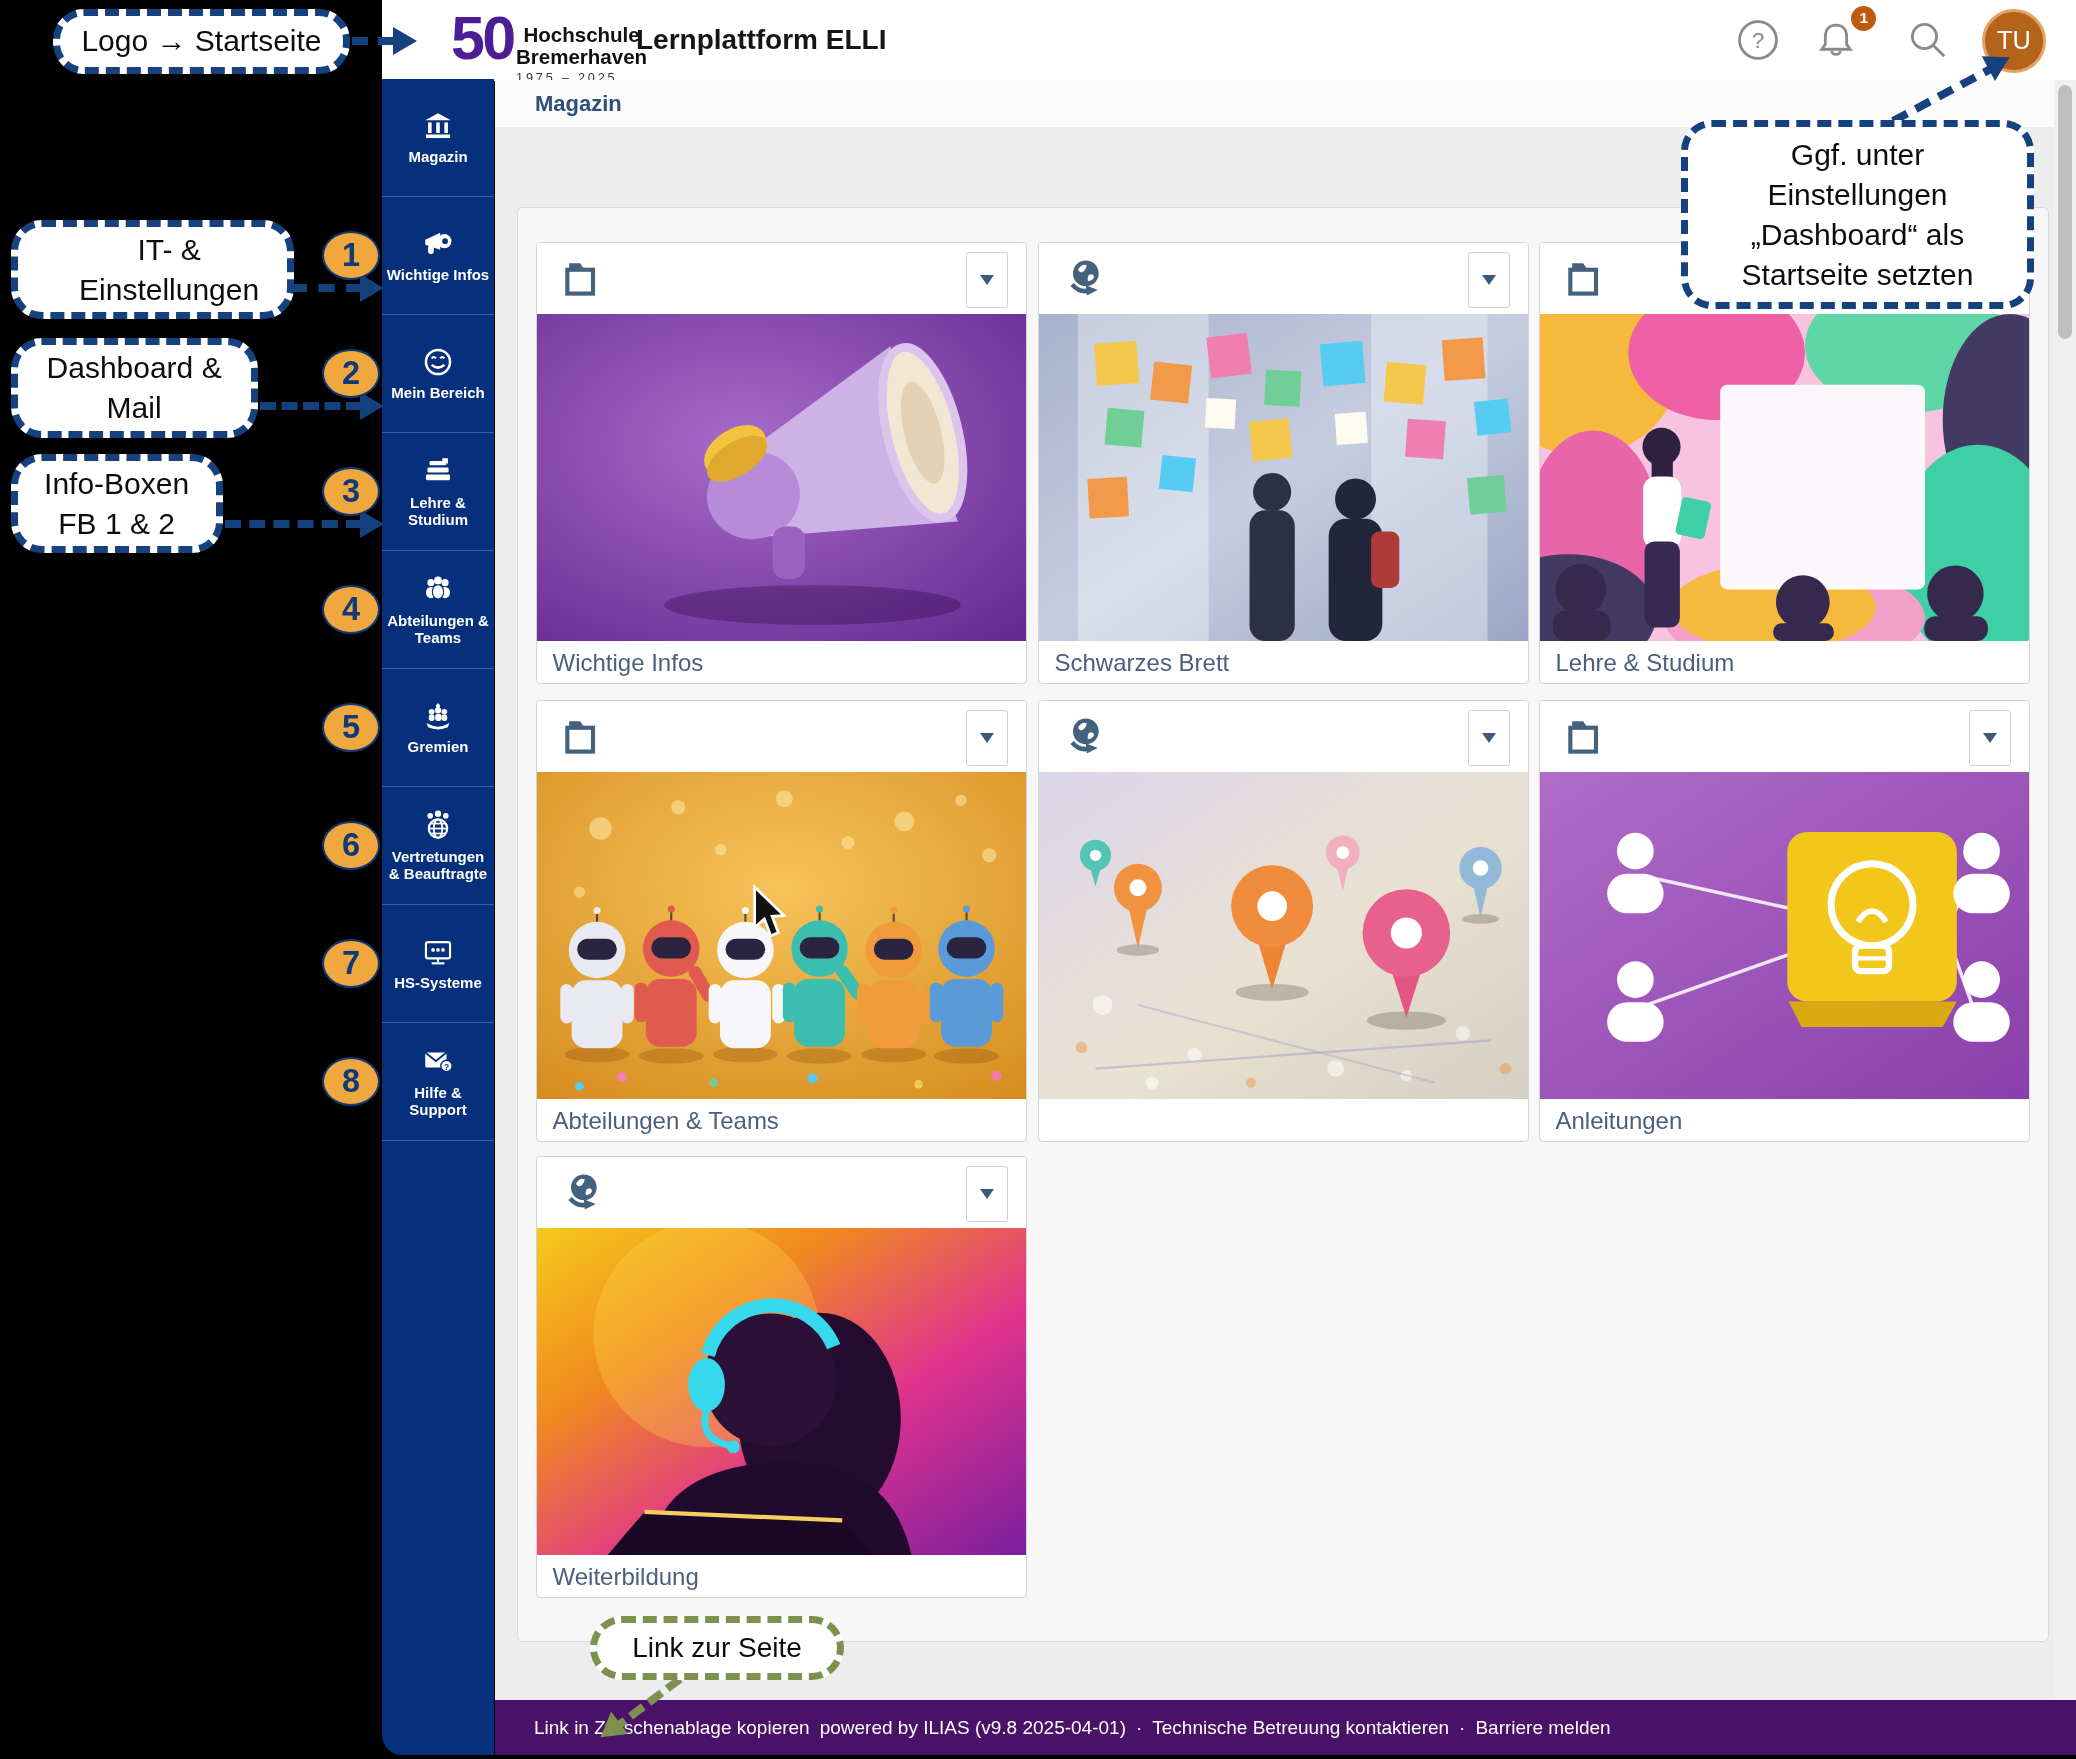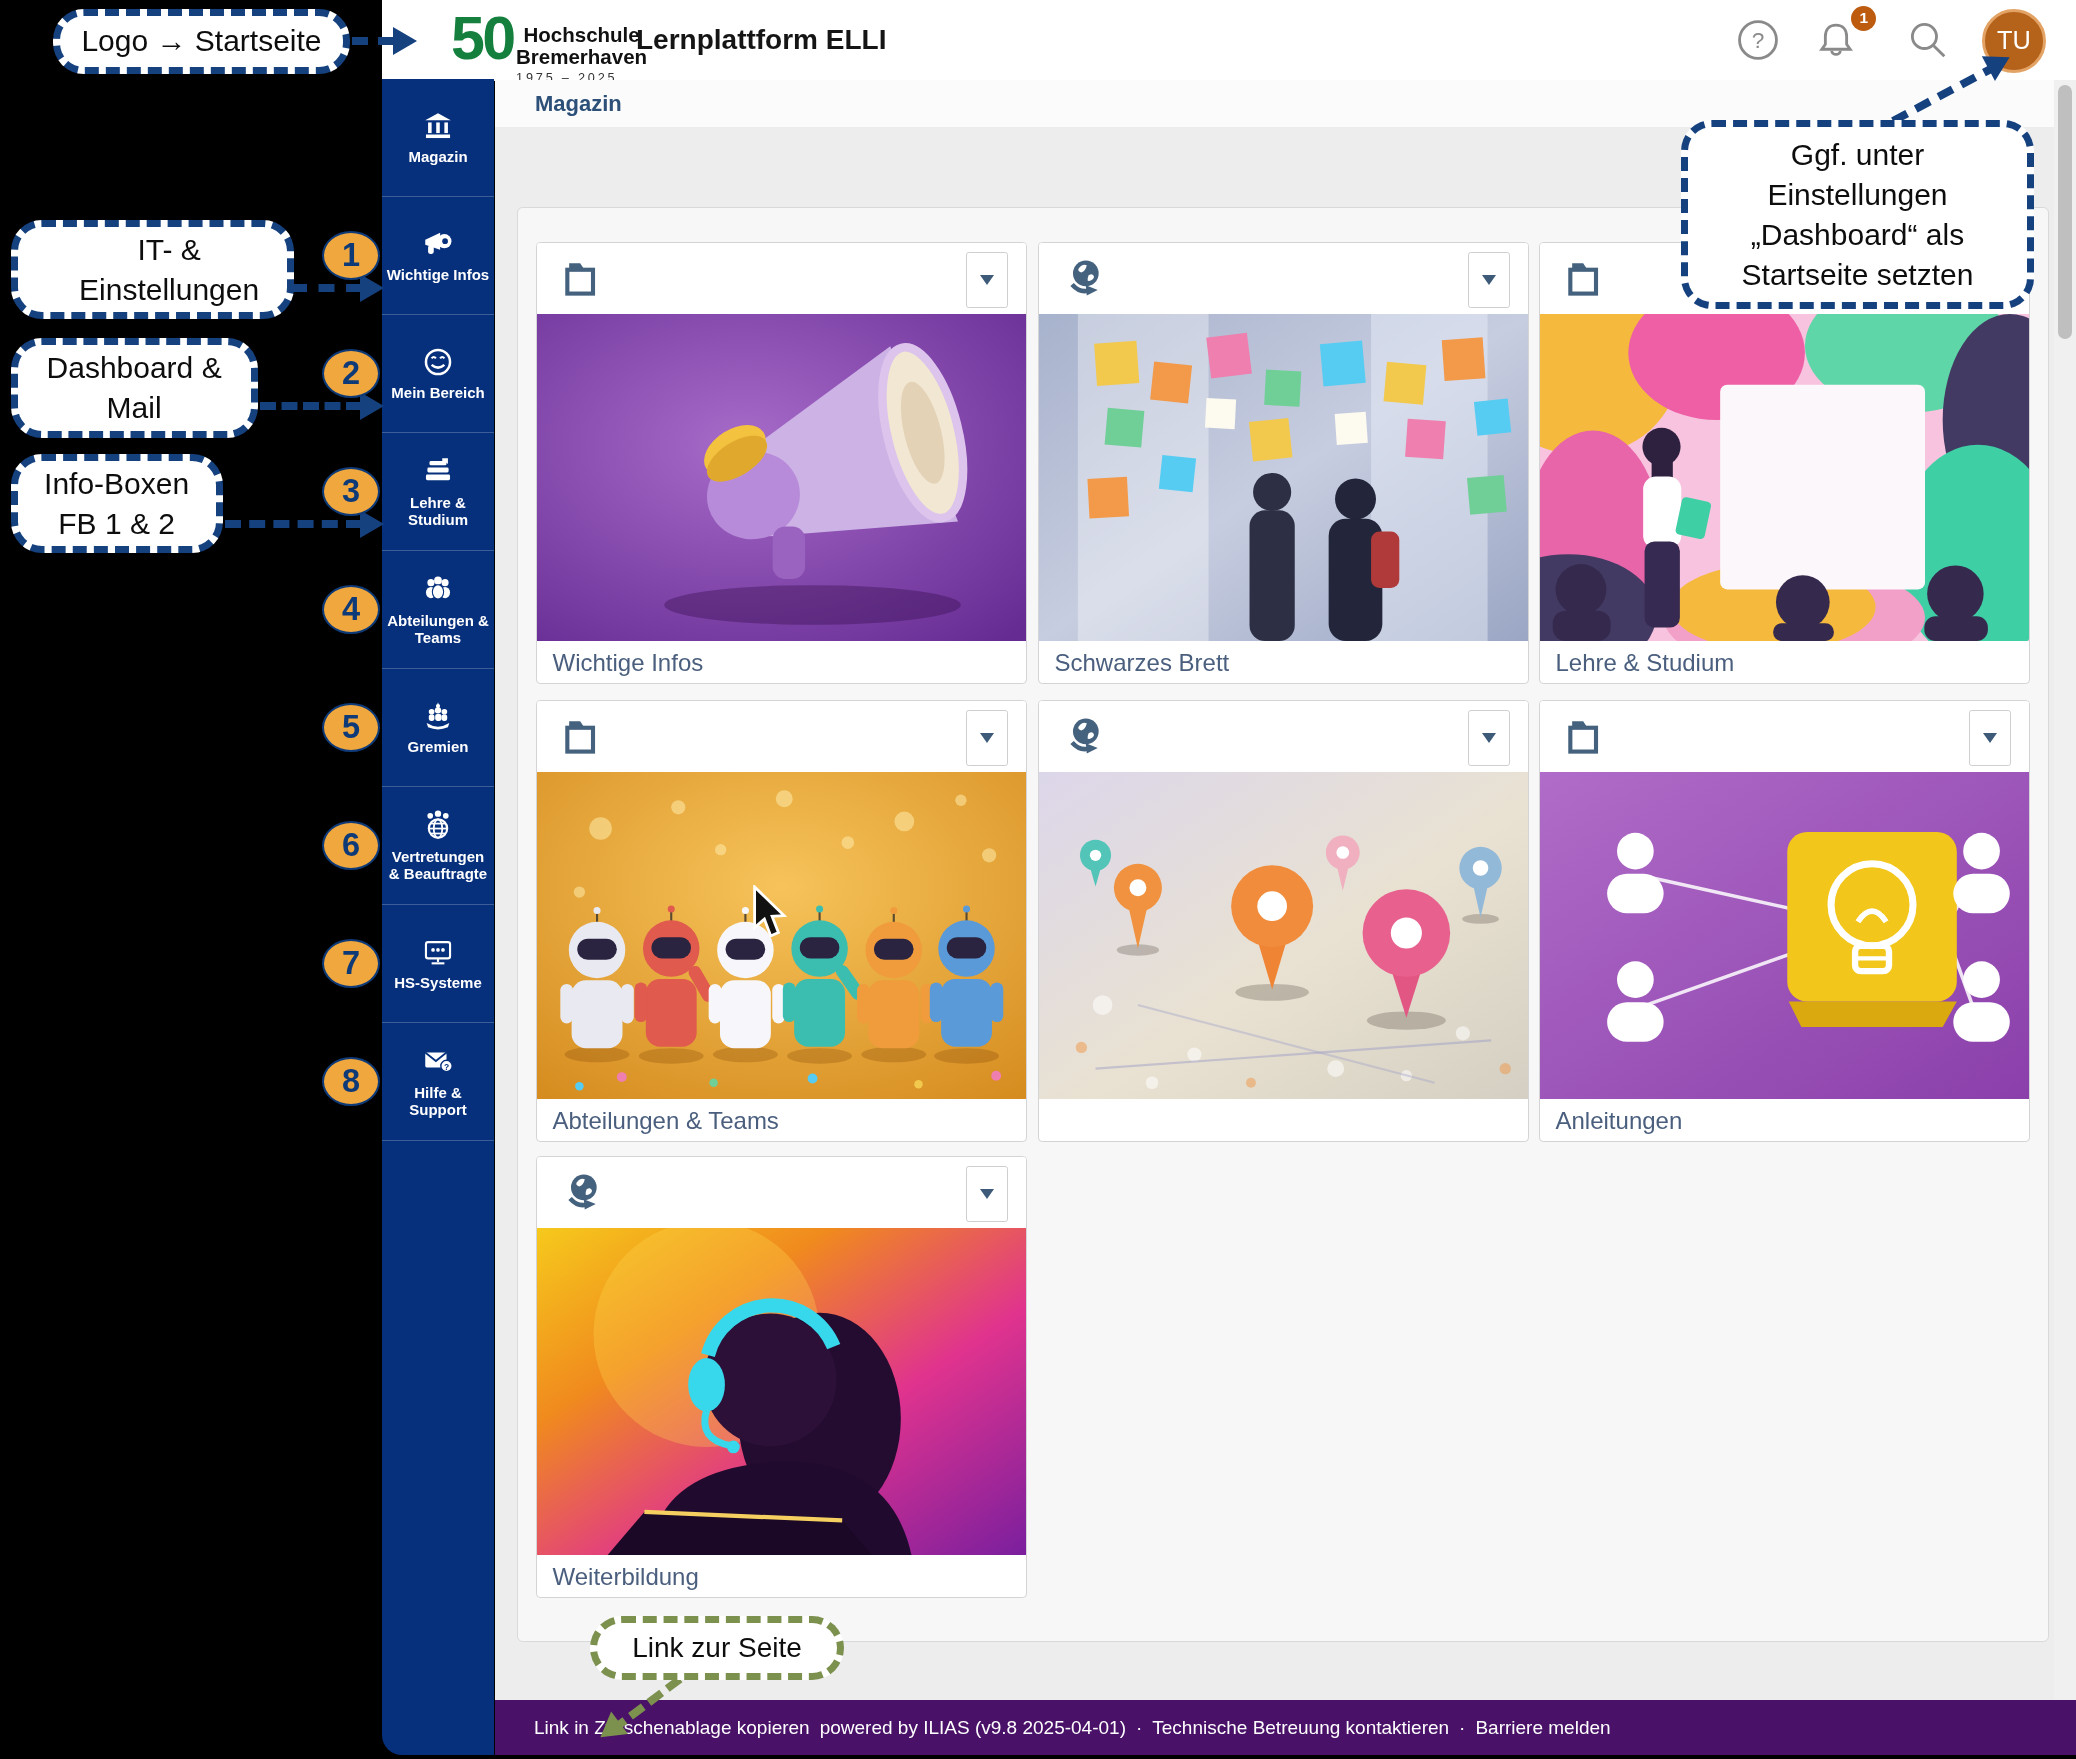--- a/index.html
+++ b/index.html
@@ -1,21 +1,21 @@
 <!DOCTYPE html>
 <html style="font-size:11.3px"><head>
 <meta charset="utf-8">
 <style>
   html,body{margin:0;padding:0;background:#000;}
   #root{position:relative;width:2077px;height:1760px;background:#000;overflow:hidden;
         font-family:"Liberation Sans","DejaVu Sans",sans-serif;}
   
   #header{position:absolute;left:382px;top:0;width:1695px;height:80px;background:#fff;border-bottom:0.7px solid #e2e2e2;}
   #logo{position:absolute;left:69px;top:5.7px;display:flex;align-items:flex-start;cursor:pointer;}
-  #logo-50{font-size:61px;font-weight:bold;color:#15803d;line-height:65px;letter-spacing:-2.8px;}
+  #logo-50{font-size:61px;font-weight:bold;color:#4c1d95;line-height:65px;letter-spacing:-2.8px;}
   #logo-textblock{margin-left:2.8px;margin-top:18.4px;}
   .logo-line{font-size:20.5px;font-weight:bold;color:#111;line-height:22px;text-align:center;}
   #logo-years{font-size:12.7px;color:#333;letter-spacing:2.8px;margin-top:2.8px;}
   #app-title{position:absolute;left:254px;top:24px;font-size:28px;font-weight:bold;color:#151515;}
   .hicon{position:absolute;top:18.4px;width:44px;height:44px;cursor:pointer;}
   #help-icon{left:1354px;} #bell-icon{left:1432px;} #search-icon{left:1524px;}
   #bell-badge{position:absolute;left:1469px;top:5.7px;width:25.4px;height:25.4px;border-radius:50%;
       background:#bd5b0e;color:#fff;font-size:15.5px;font-weight:bold;display:flex;align-items:center;justify-content:center;}
   #avatar{position:absolute;left:1600px;top:8.5px;width:64px;height:64px;border-radius:50%;background:#b5621b;
       border:3.5px solid #e3a365;box-sizing:border-box;display:flex;align-items:center;justify-content:center;

